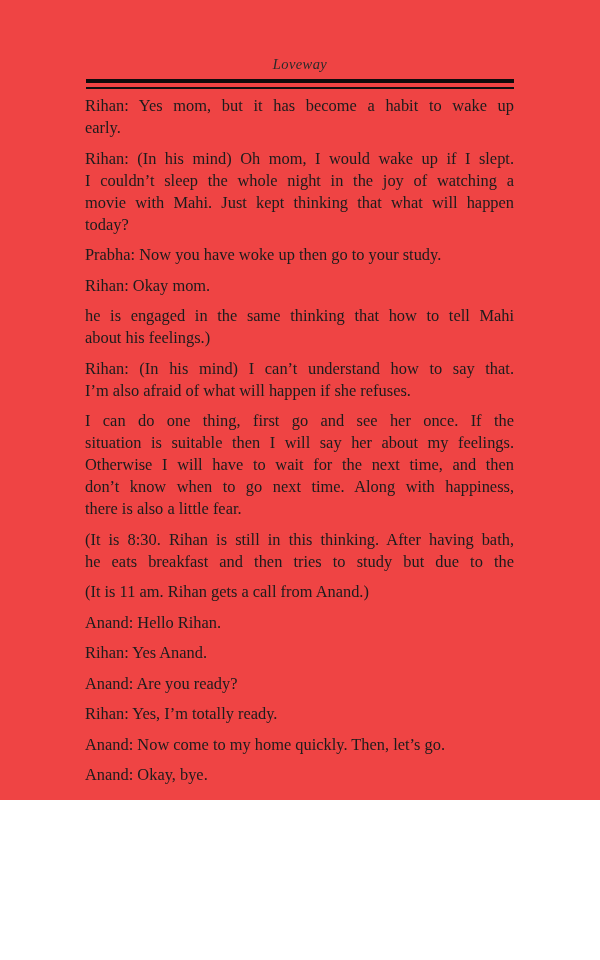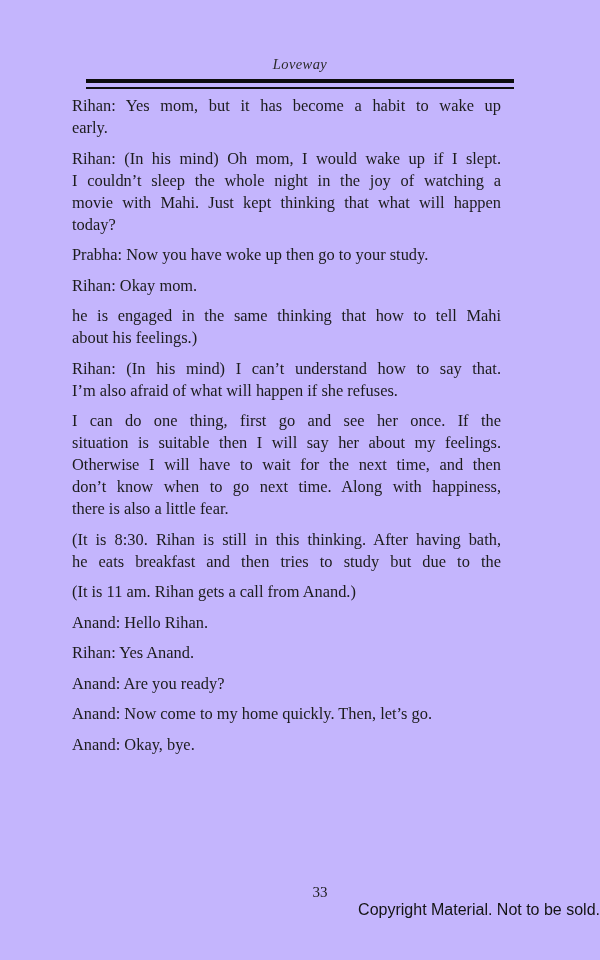--- a/index.html
+++ b/index.html
@@ -3,22 +3,22 @@
 <meta charset="utf-8">
 <style>
   html, body {
     margin: 0;
     padding: 0;
     background: #ffffff;
   }
   .sheet {
     position: relative;
     width: 600px;
-    height: 960px;
-    background: #c4b5fd;
+    height: 800px;
+    background: #ef4444;
     font-family: "Liberation Serif", serif;
     color: #1c1c1c;
     overflow: hidden;
   }
   .running-head {
     position: absolute;
     top: 56px;
     left: 0;
     width: 100%;
     text-align: center;
@@ -33,21 +33,21 @@
     left: 86px;
     width: 428px;
     height: 9.5px;
     box-sizing: border-box;
     border-top: 4.5px solid #0d0d0d;
     border-bottom: 2.5px solid #101010;
   }
   .body-text {
     position: absolute;
     top: 95px;
-    left: 72px;
+    left: 85px;
     width: 429px;
     font-size: 16.4px;
     line-height: 22px;
     color: #1c1c1c;
   }
   .para {
     margin: 0 0 8.5px 0;
   }
   .line {
     text-align: left;
@@ -129,20 +129,23 @@
       <div class="para">
         <div class="line">Anand: Hello Rihan.</div>
       </div>
       <div class="para">
         <div class="line">Rihan: Yes Anand.</div>
       </div>
       <div class="para">
         <div class="line">Anand: Are you ready?</div>
       </div>
       <div class="para">
+        <div class="line">Rihan: Yes, I’m totally ready.</div>
+      </div>
+      <div class="para">
         <div class="line">Anand: Now come to my home quickly. Then, let’s go.</div>
       </div>
       <div class="para">
         <div class="line">Anand: Okay, bye.</div>
       </div>
     </div>
 
   <div class="page-number">33</div>
 
   <div class="copyright">Copyright Material. Not to be sold.</div>

